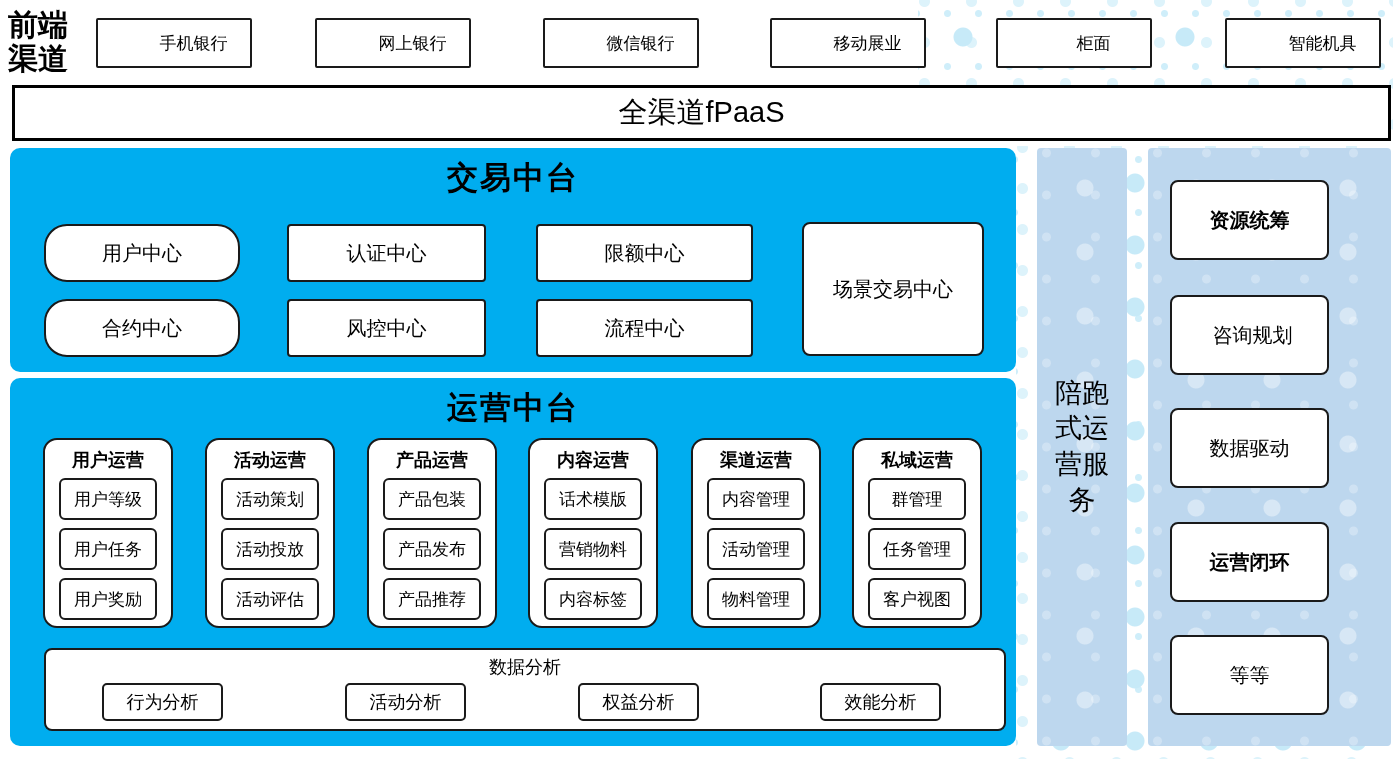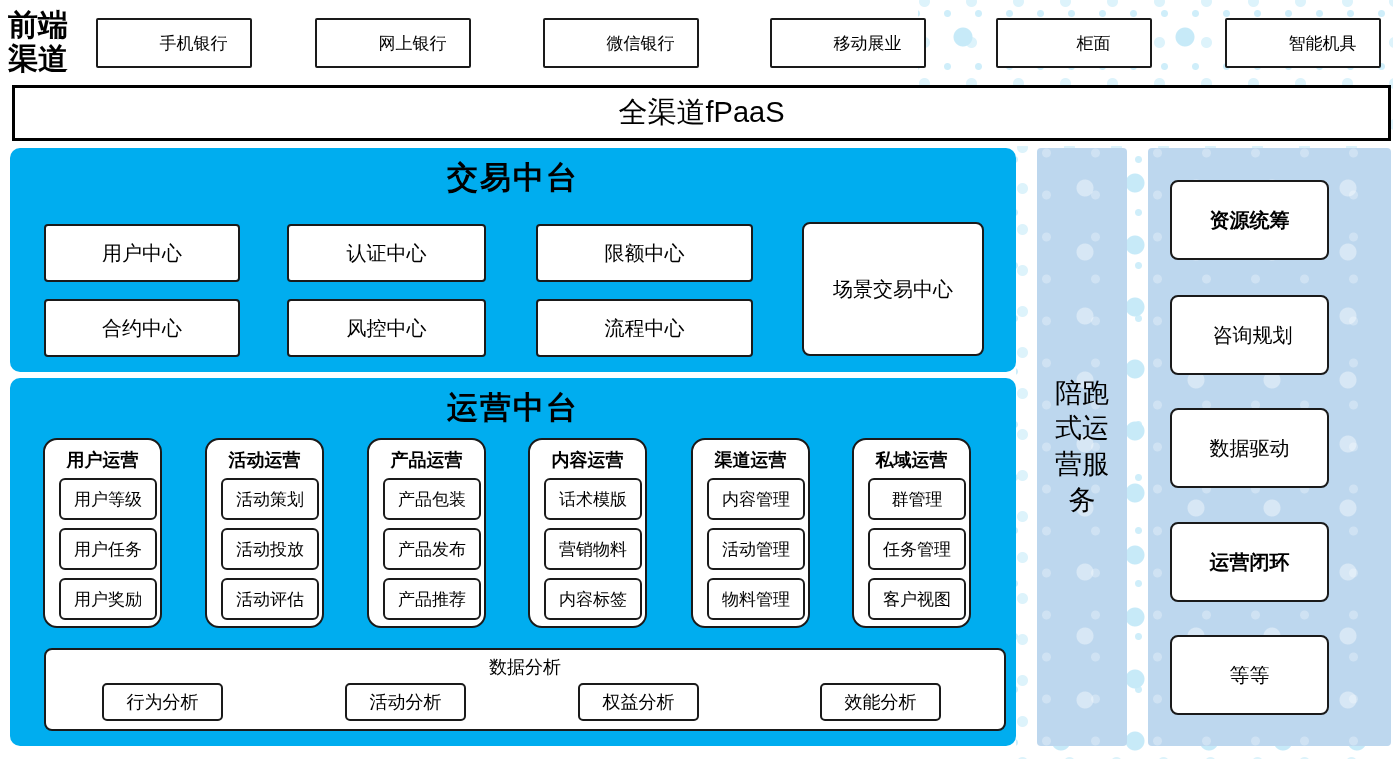--- a/index.html
+++ b/index.html
@@ -54,30 +54,30 @@
     position:absolute;left:0;right:0;top:9px;text-align:center;
     font-size:31px;font-weight:700;color:#000;letter-spacing:2px;
   }
 
   
   .wbox{
     position:absolute;background:#fff;border:2px solid #1a1a1a;border-radius:4px;
     display:flex;align-items:center;justify-content:center;
     font-size:20px;box-sizing:border-box;
   }
-  .tx-c1{left:34px;width:196px;}
+  .tx-c1{left:34px;width:196px;border-radius:23px;}
   .tx-c2{left:277px;width:199px;}
   .tx-c3{left:526px;width:217px;}
   .tx-r1{top:76px;height:58px;}
   .tx-r2{top:151px;height:58px;}
   .tx-tall{left:792px;top:74px;width:182px;height:134px;border-radius:8px;}
 
   
   .op-group{
-    position:absolute;top:60px;width:119px;height:190px;
+    position:absolute;top:60px;width:130px;height:190px;
     background:#fff;border:2px solid #1a1a1a;border-radius:14px;
     box-sizing:border-box;
   }
   .g-0{left:33px;} .g-1{left:195px;} .g-2{left:357px;}
   .g-3{left:518px;} .g-4{left:681px;} .g-5{left:842px;}
   .op-group-header{
     position:absolute;top:8px;left:0;right:0;text-align:center;
     font-size:18px;font-weight:600;
   }
   .op-item{

